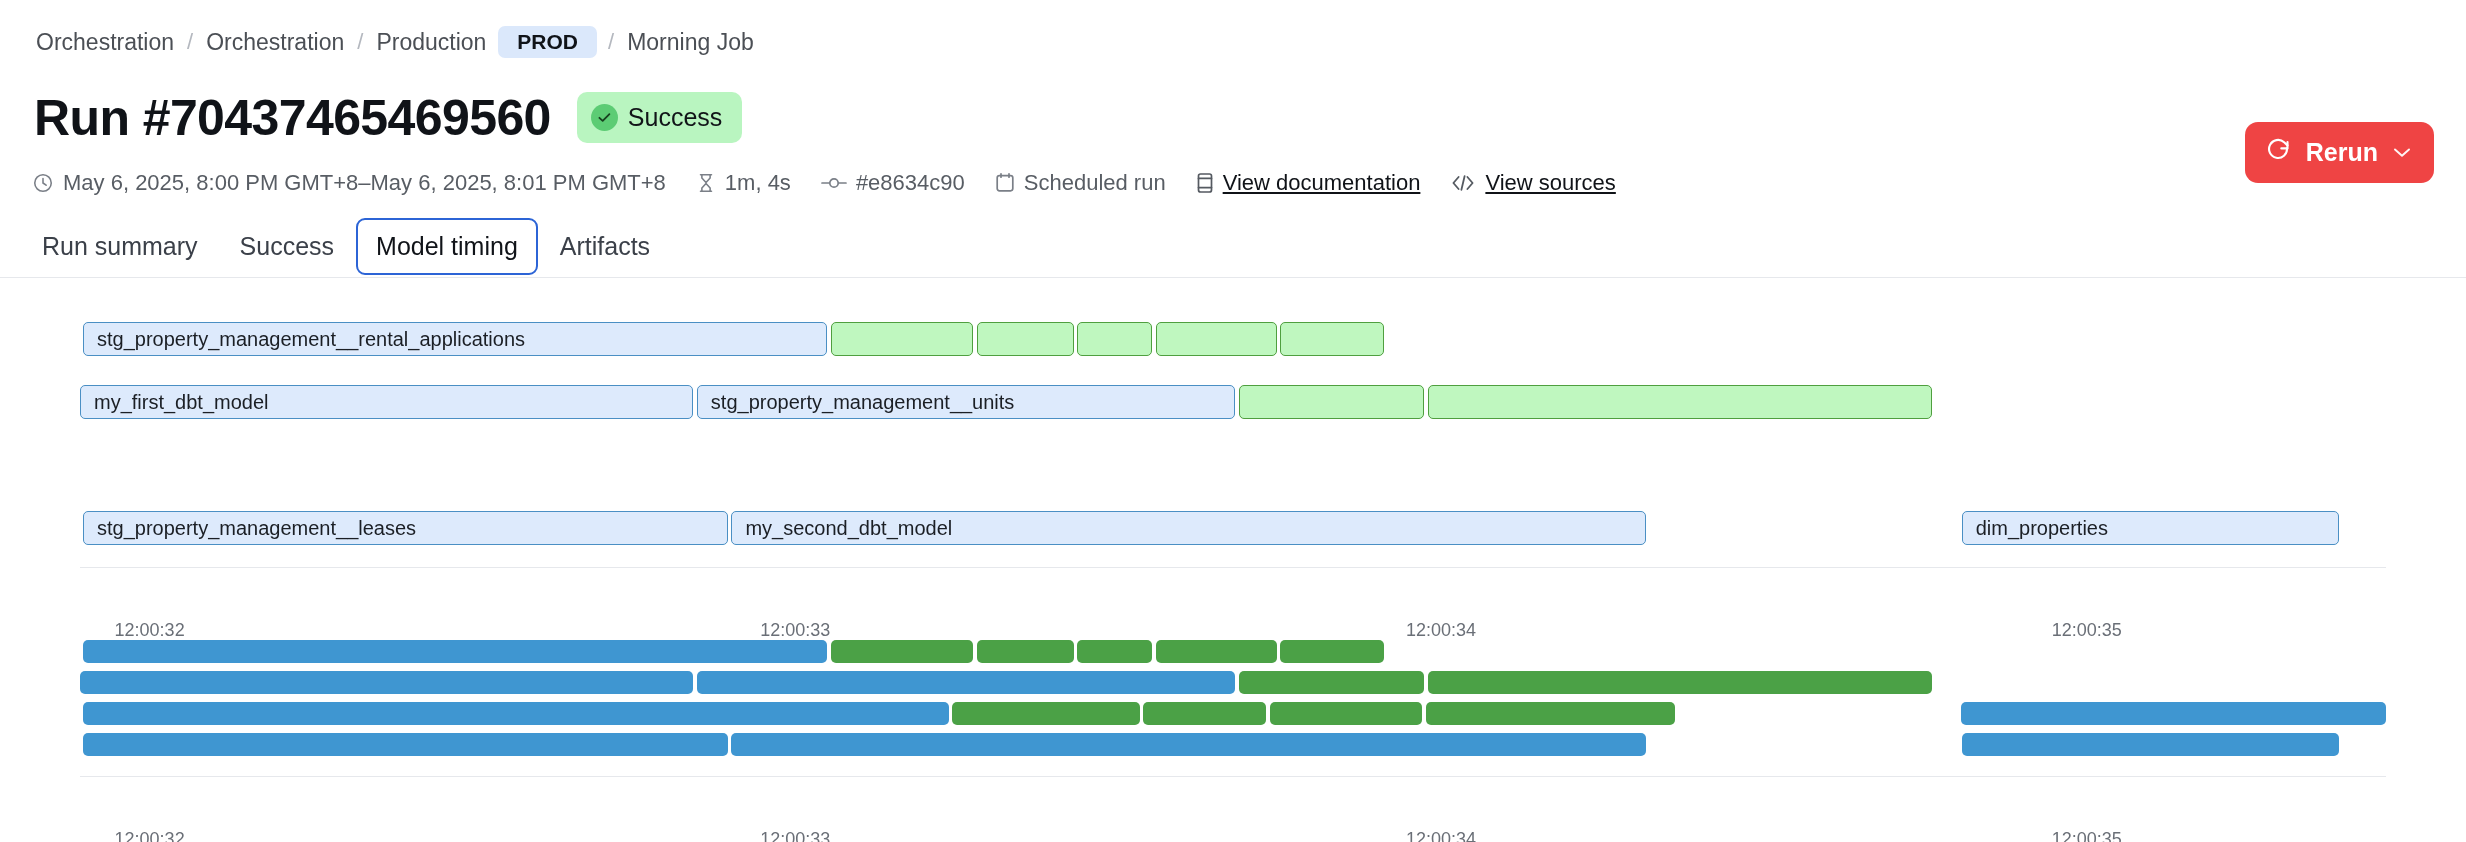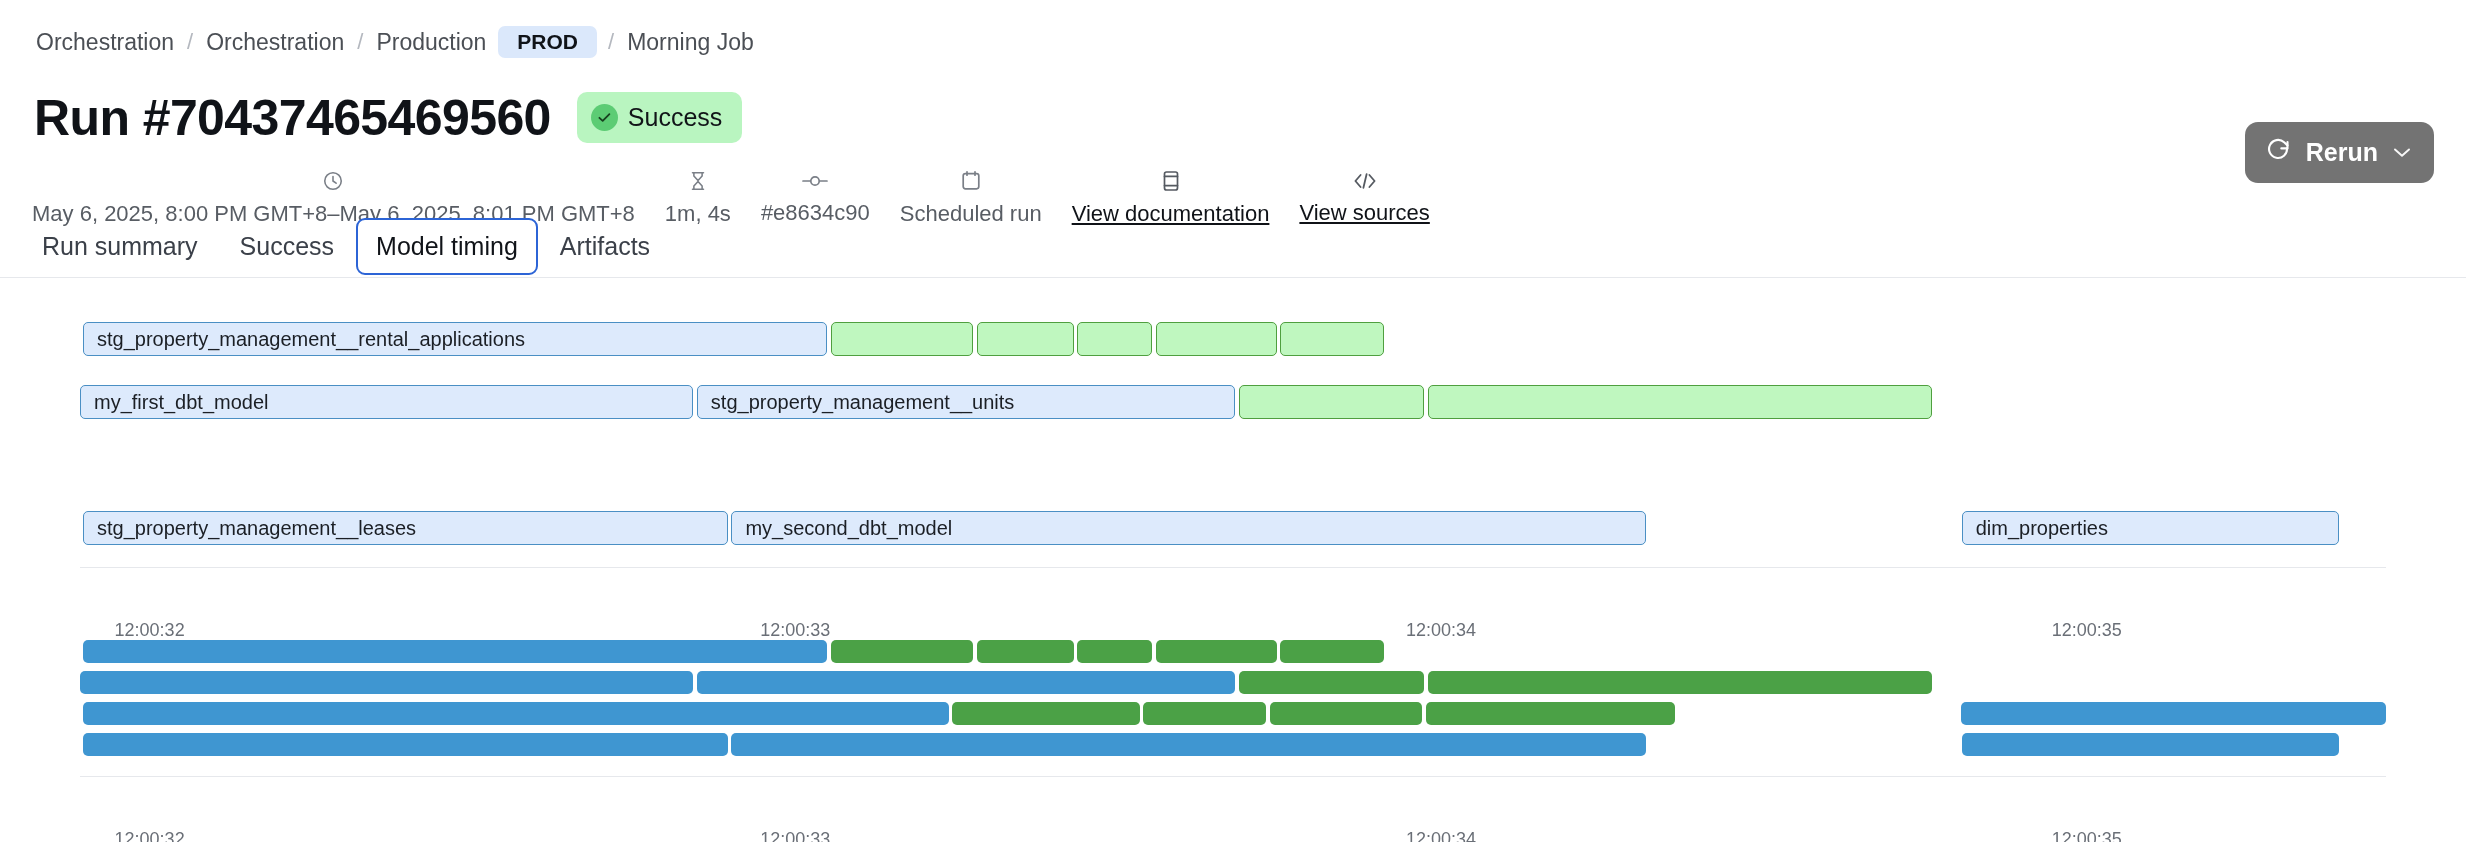--- a/index.html
+++ b/index.html
@@ -48,29 +48,29 @@
   }
   .status-check svg { display:block; }
   .status-text { font-size:25px; color:#111418; font-weight:400; }
 
   
   .meta-row {
     position:absolute; left:32px; top:170px;
     display:flex; align-items:center; gap:0px;
     font-size:22px; color:#585d64; white-space:nowrap;
   }
-  .meta-item { display:flex; align-items:center; gap:9px; margin-right:30px;flex-direction:column; }
+  .meta-item { display:flex; align-items:center; gap:9px; margin-right:30px; }
   .meta-item svg { display:block; flex:none; }
   .meta-link { color:#101318; text-decoration:underline; font-weight:500; cursor:pointer; }
 
   
   .rerun-btn {
     position:absolute; right:32px; top:122px;
     display:flex; align-items:center; gap:14px;
-    background:#737373; color:#ffffff;
+    background:#ef4444; color:#ffffff;
     border-radius:13px; padding:14px 22px 14px 20px;
     font-size:25px; font-weight:700; cursor:pointer;
     border:none;
   }
   .rerun-btn .rr-caret { font-weight:400; font-size:19px; opacity:.95; }
 
   
   .tabs {
     position:absolute; left:22px; top:218px;
     display:flex; align-items:stretch; gap:2px;

